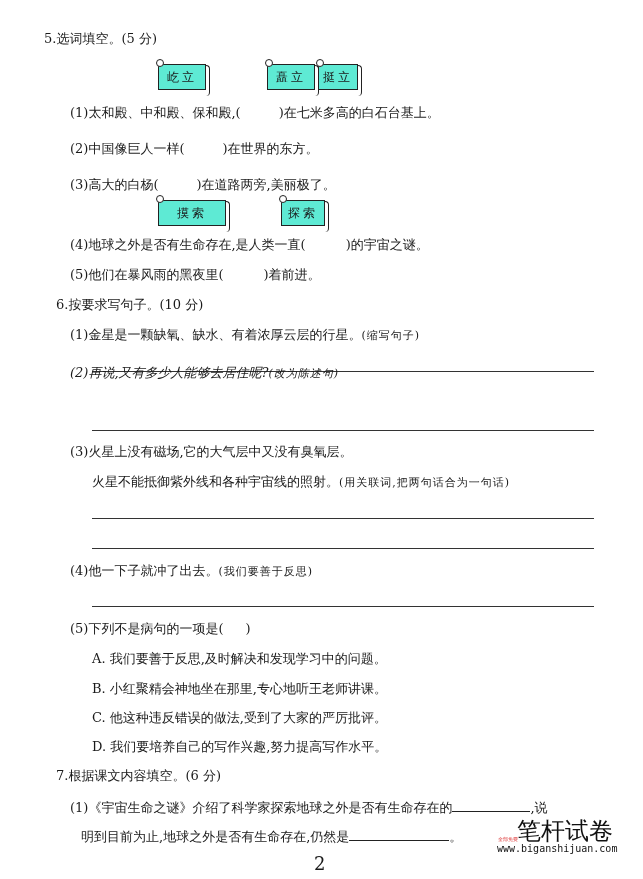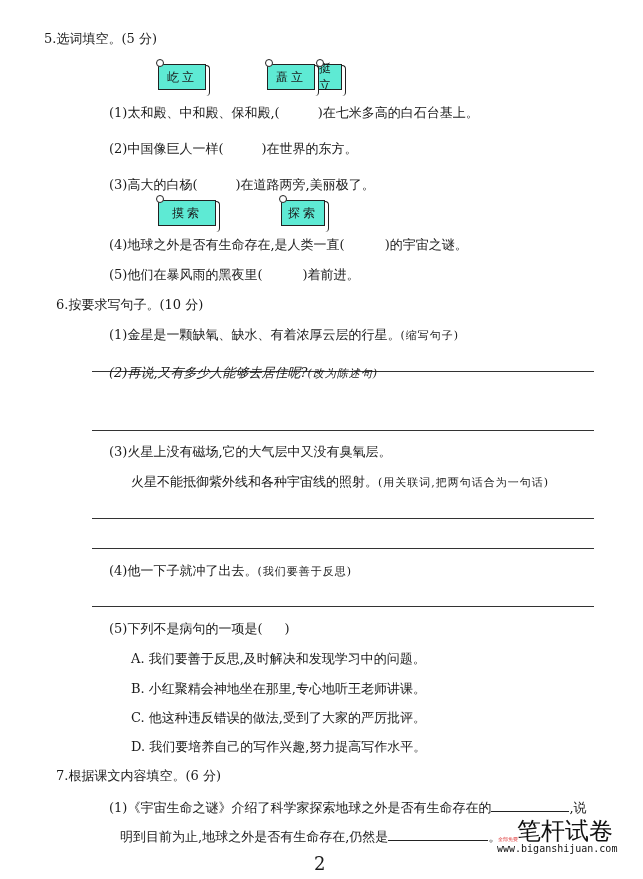--- a/index.html
+++ b/index.html
@@ -3,21 +3,21 @@
 <meta charset="utf-8">
 <style>
   html, body { margin: 0; padding: 0; background: #ffffff; }
   body {
     width: 643px; height: 879px; position: relative; overflow: hidden;
     font-family: "DejaVu Serif", "Liberation Serif", serif;
     color: #1a1a1a; font-size: 13px;
   }
   .abs { position: absolute; white-space: nowrap; }
   .q-title { font-size: 13px; }
-  .line { font-size: 13px; margin-left: 39px; }
+  .line { font-size: 13px; }
   .hint { font-size: 11px; letter-spacing: 1px; }
   .scroll {
     position: absolute; height: 26px; border: 1.4px solid #222; background: #5eead4;
     box-sizing: border-box; display: flex; align-items: center; justify-content: center;
     font-size: 12px; letter-spacing: 3px; font-family: "DejaVu Serif", serif;
   }
   .scroll::before {
     content: ""; position: absolute; left: -3px; top: -6px; width: 6px; height: 6px;
     border: 1.2px solid #222; border-radius: 50%; background: #fff;
   }
@@ -33,33 +33,33 @@
   .wm-red { font-size: 5px; color: #d33; }
   .page-num { font-size: 18px; font-family: "DejaVu Serif", serif; }
 </style>
 </head>
 <body>
 
 <div class="abs q-title" style="left:44px; top:30px;">5.选词填空。(5 分)</div>
 
 <div class="scroll" style="left:158px; top:64px; width:48px;">屹立</div>
 <div class="scroll" style="left:239px; top:64px; width:48px;margin-left:28px;">矗立</div>
-<div class="scroll" style="left:318px; top:64px; width:24px;">挺立</div>
+<div class="scroll" style="left:318px; top:64px; width:40px;">挺立</div>
 
 <div class="abs line" style="left:70px; top:104px;">
   <span>(1)太和殿、中和殿、保和殿,(</span><span class="paren-gap" style="width:38px;"></span><span>)在七米多高的白石台基上。</span>
 </div>
 <div class="abs line" style="left:70px; top:140px;">
   <span>(2)中国像巨人一样(</span><span class="paren-gap" style="width:38px;"></span><span>)在世界的东方。</span>
 </div>
 <div class="abs line" style="left:70px; top:176px;">
   <span>(3)高大的白杨(</span><span class="paren-gap" style="width:38px;"></span><span>)在道路两旁,美丽极了。</span>
 </div>
 
-<div class="scroll" style="left:158px; top:200px; width:58px;font-family:Liberation Mono, monospace;">摸索</div>
+<div class="scroll" style="left:158px; top:200px; width:68px;font-family:Liberation Mono, monospace;">摸索</div>
 <div class="scroll" style="left:281px; top:200px; width:44px;">探索</div>
 
 <div class="abs line" style="left:70px; top:236px;">
   <span>(4)地球之外是否有生命存在,是人类一直(</span><span class="paren-gap" style="width:40px;"></span><span>)的宇宙之谜。</span>
 </div>
 <div class="abs line" style="left:70px; top:266px;">
   <span>(5)他们在暴风雨的黑夜里(</span><span class="paren-gap" style="width:40px;"></span><span>)着前进。</span>
 </div>
 
 <div class="abs q-title" style="left:56px; top:296px;">6.按要求写句子。(10 分)</div>

